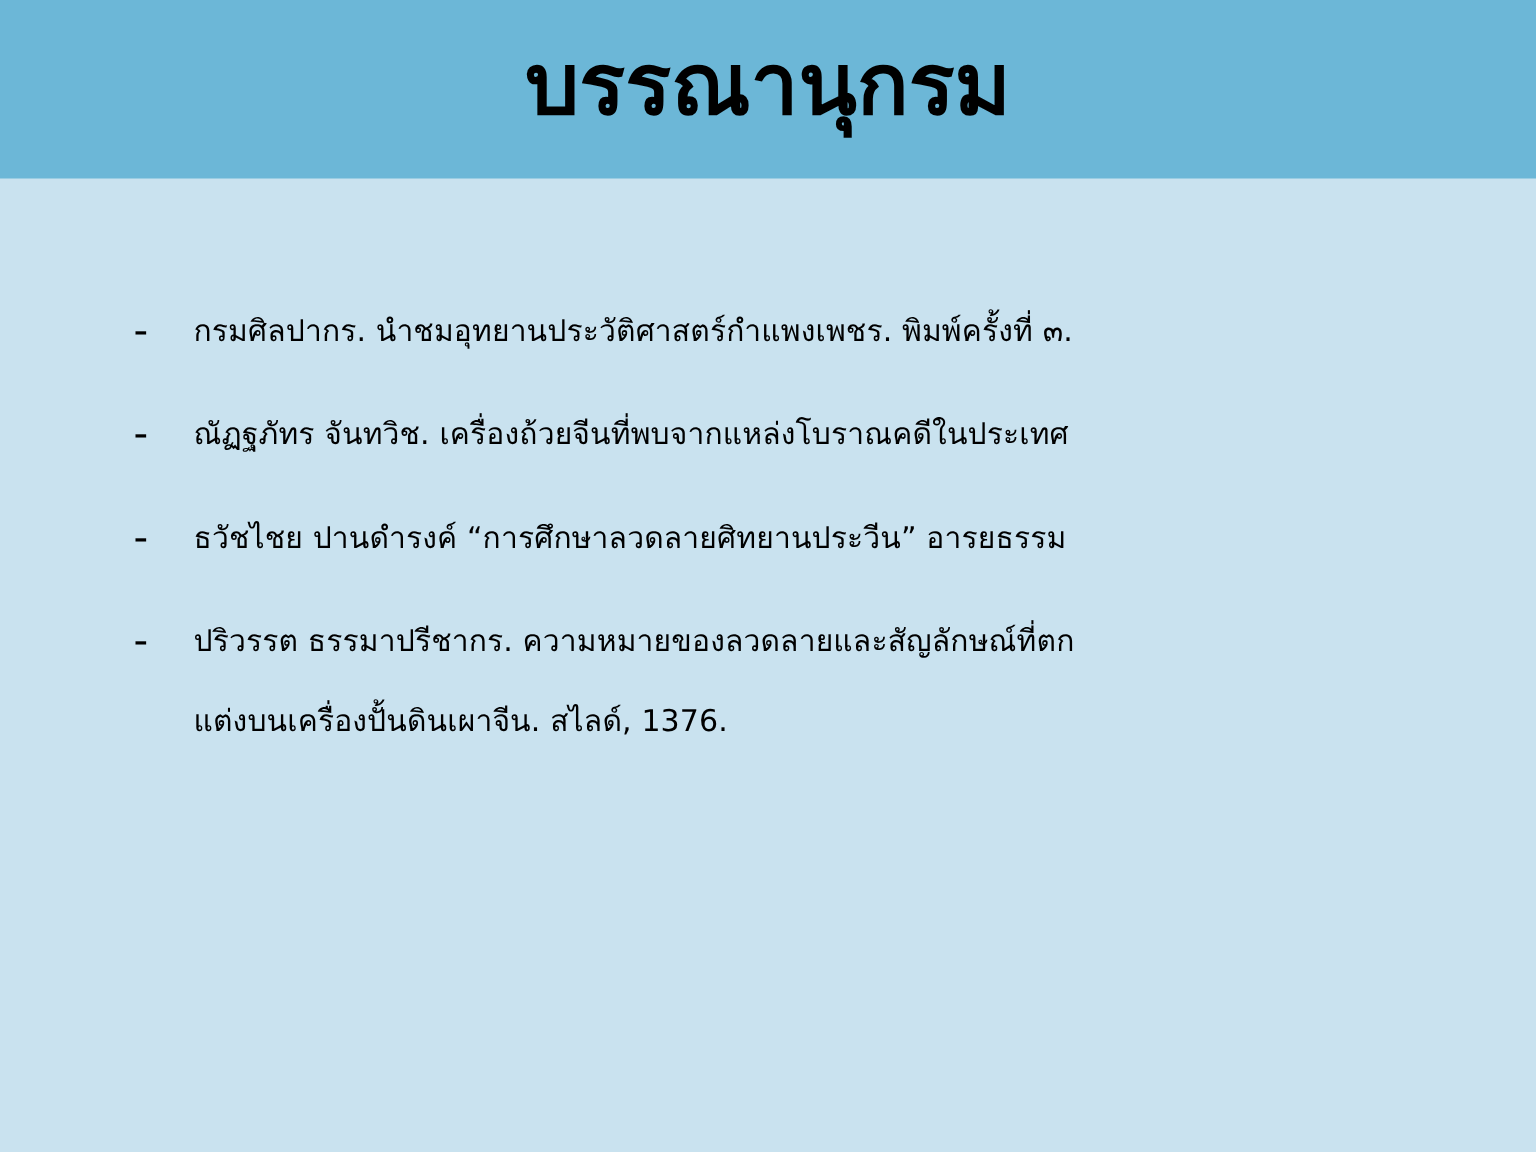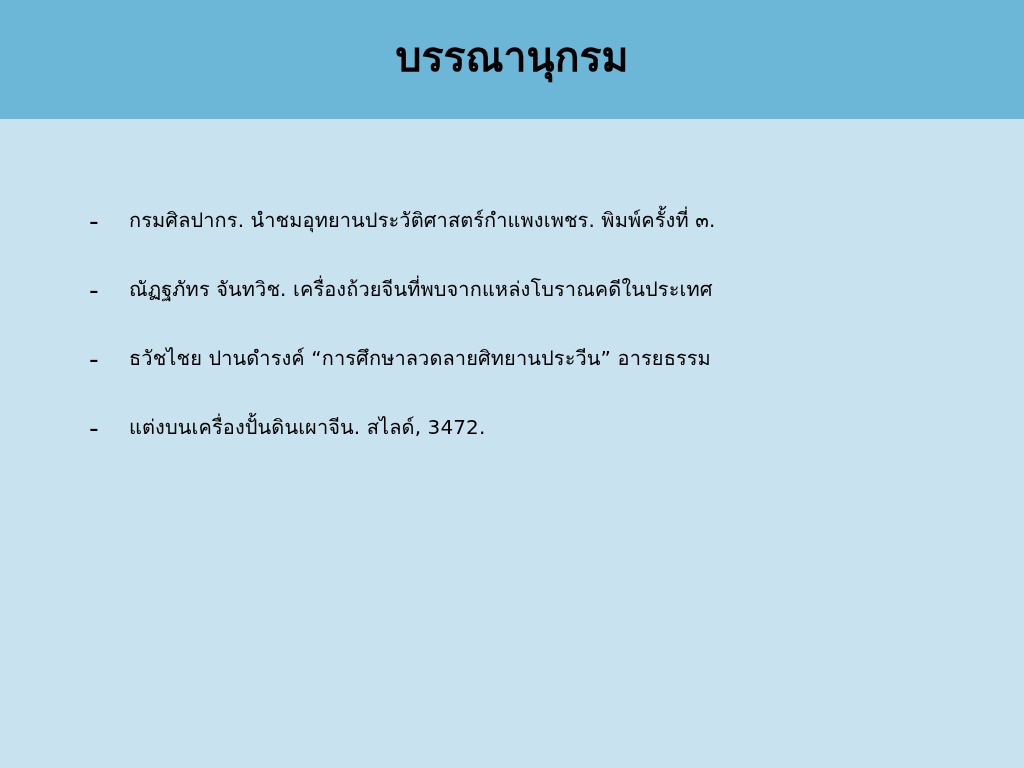--- a/index.html
+++ b/index.html
@@ -25,21 +25,21 @@
     top: 0;
     width: 1024px;
     height: 119px;
     background: #6cb7d7;
     display: flex;
     align-items: center;
     justify-content: center;
   }
   #slide-title {
     font-family: "DejaVu Sans", sans-serif;
-    font-size: 41px;
+    font-size: 57px;
     font-weight: bold;
     color: #000000;
     line-height: 1.0;
     letter-spacing: 0px;
     white-space: nowrap;
     padding-bottom: 4px;
   }
   #body-area {
     position: absolute;
     left: 0;
@@ -108,20 +108,21 @@
       <div class="ref-item">
         <div class="ref-bullet">-</div>
         <div class="ref-text">
           <span class="ref-line">ธวัชไชย ปานดำรงค์ “การศึกษาลวดลายศิทยานประวีน” อารยธรรม</span>
         </div>
       </div>
 
       <div class="ref-item">
         <div class="ref-bullet">-</div>
         <div class="ref-text">
-          <span class="ref-line">แต่งบนเครื่องปั้นดินเผาจีน. สไลด์, 3472.</span>
+          <span class="ref-line">ปริวรรต ธรรมาปรีชากร. ความหมายของลวดลายและสัญลักษณ์ที่ตก</span>
+          <span class="ref-line">แต่งบนเครื่องปั้นดินเผาจีน. สไลด์, 1376.</span>
         </div>
       </div>
 
     </div>
   </div>
 
 </div>
 
 </body></html>

